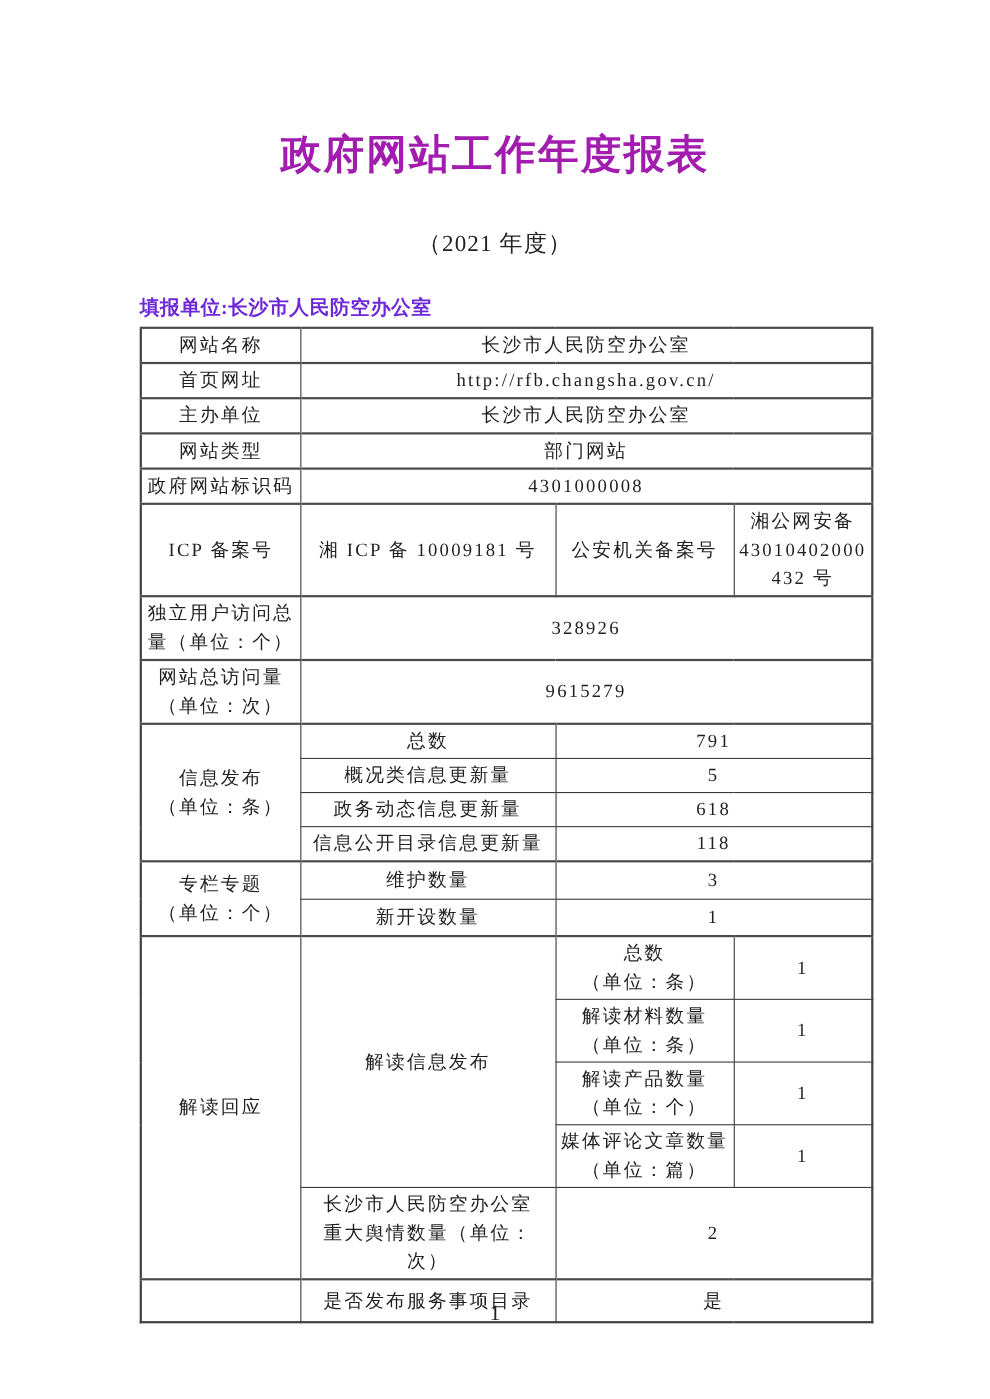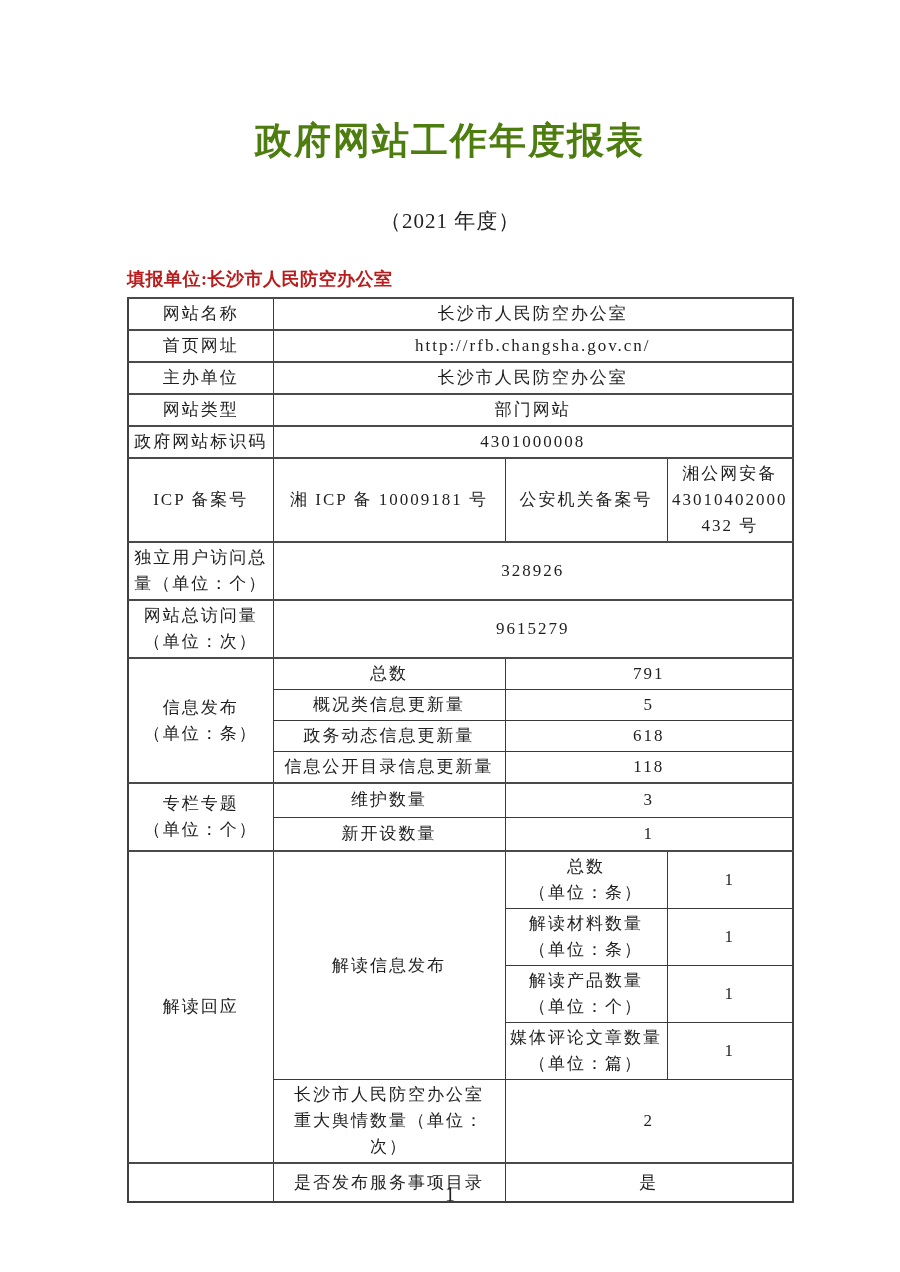--- a/index.html
+++ b/index.html
@@ -10,35 +10,35 @@
     color: #1a1a1a;
     font-family: "Liberation Serif", "DejaVu Serif", serif;
     overflow: hidden;
   }
   .doc-title {
     position: absolute; left: 0; right: 0; top: 116px;
     text-align: center;
     font-family: "Liberation Sans", "DejaVu Sans", sans-serif;
     font-size: 37px; font-weight: bold;
     letter-spacing: 2px;
-    color: #4d7c0f;
+    color: #a21caf;
   }
   .doc-subtitle {
     position: absolute; left: 0; right: 0; top: 189px;
     text-align: center;
     font-size: 21px;
     letter-spacing: 1px;
     color: #222222;
     margin-top: 18px;
   }
   .unit-line {
     position: absolute; left: 127px; top: 267px;
     font-size: 18px; font-weight: bold;
     letter-spacing: 0.5px;
-    color: #b91c1c;
+    color: #6d28d9;
   }
   table.report {
     position: absolute; left: 127px; top: 297px;
     width: 665px;
     border-collapse: collapse;
     table-layout: fixed;
     border: 2px solid #404040;
   }
   table.report td {
     border: 1px solid #3a3a3a;

